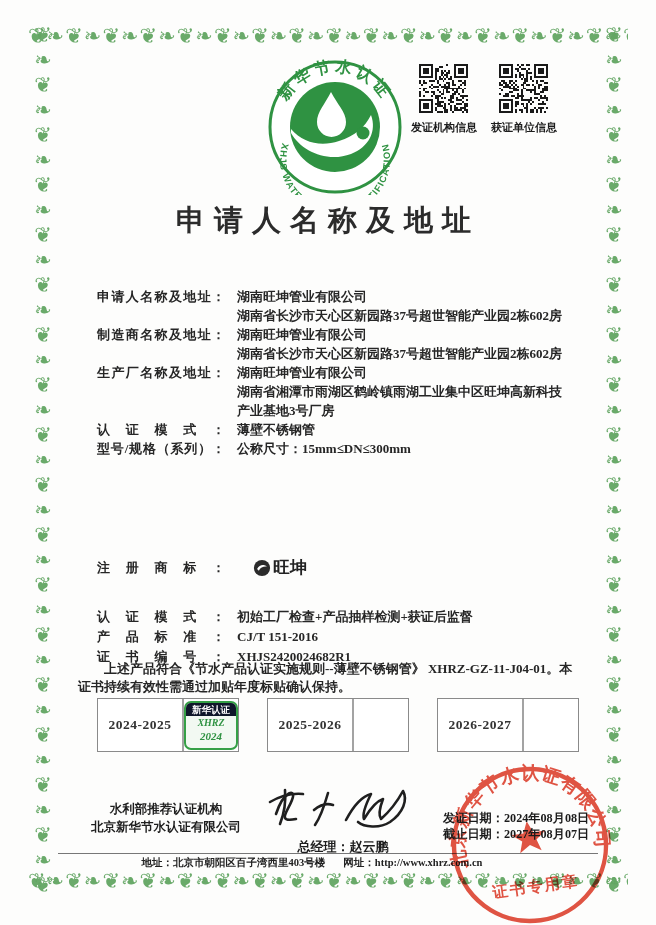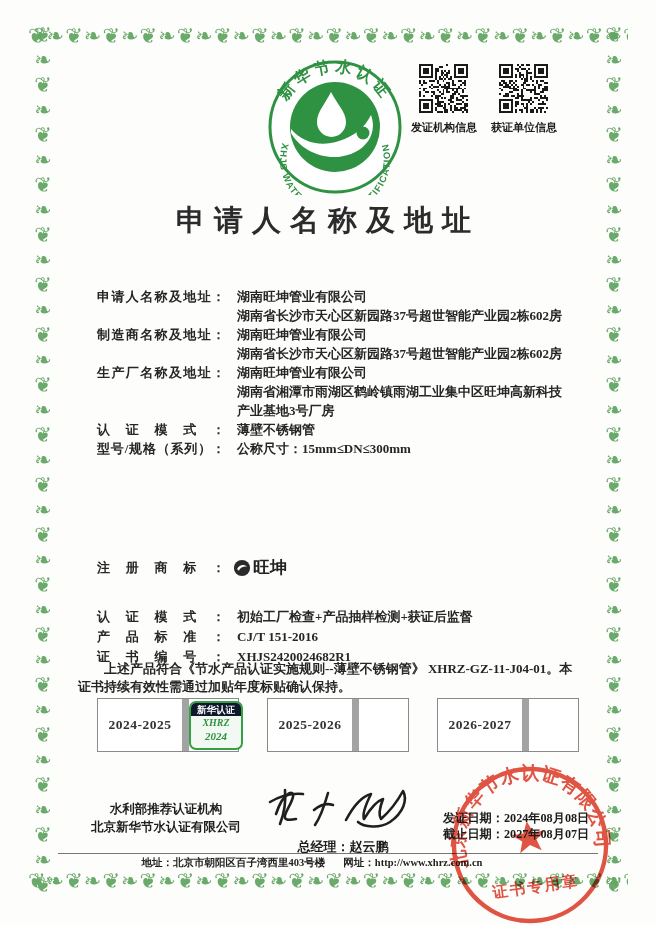--- a/index.html
+++ b/index.html
@@ -34,32 +34,32 @@
     font-family:"Liberation Sans", sans-serif;font-size:29px;font-weight:700;
     letter-spacing:9px;color:#2b2b2b;
   }
 
   .fields{position:absolute;left:97px;top:287px;width:480px;font-size:13px;line-height:19px;}
   .frow{display:flex;gap:12px;align-items:flex-start;}
   .flabel{display:inline-block;width:128px;flex:0 0 128px;text-align:justify;text-align-last:justify;font-weight:600;}
   .fvalue{width:336px;font-weight:600;}
   .fvalue div{min-height:0;}
 
-  .trademark{position:absolute;left:97px;top:557px;font-size:13px;line-height:22px;display:flex;gap:8px;align-items:center;}
+  .trademark{position:absolute;left:97px;top:557px;font-size:13px;line-height:22px;display:flex;gap:28px;align-items:center;}
   .brand{display:flex;align-items:center;gap:2px;font-family:"Liberation Sans",sans-serif;font-weight:700;font-size:17px;color:#222;}
   .brand svg{display:block;}
 
   .certs{position:absolute;left:97px;top:607px;font-size:13px;line-height:20px;}
   .certs .fvalue{width:420px;}
 
   .statement{position:absolute;left:78px;top:660px;width:502px;margin:0;font-size:13px;line-height:17.5px;font-weight:600;text-indent:2em;font-family:Liberation Serif, serif;}
 
   .ybox{position:absolute;top:698px;width:140px;height:52px;border:1px solid #8a8a8a;display:flex;background:#fff;}
   .yb1{left:97px;} .yb2{left:267px;} .yb3{left:437px;}
-  .ycell{width:84px;flex:0 0 84px;border-right:7px solid #a3a3a3;display:flex;align-items:center;justify-content:center;
+  .ycell{width:84px;flex:0 0 84px;border-right:2px solid #a3a3a3;display:flex;align-items:center;justify-content:center;
          font-size:13.5px;font-weight:600;color:#333;letter-spacing:.5px;font-family:"Liberation Serif",serif;}
   .ycell2{flex:1;display:flex;align-items:center;justify-content:center;}
   .sticker{width:50px;height:45px;border:2px solid #35a046;border-radius:7px;background:#f2f9f2;overflow:hidden;
            display:flex;flex-direction:column;align-items:center;justify-content:flex-start;}
   .st1{width:100%;background:#0f172a;color:#fff;font-size:9.5px;font-weight:700;text-align:center;line-height:13px;font-family:"Liberation Sans",sans-serif;}
   .st2{color:var(--green);font-style:italic;font-weight:700;font-size:10px;line-height:14px;font-family:"Liberation Serif",serif;}
   .st3{color:var(--green);font-style:italic;font-weight:700;font-size:11px;line-height:13px;font-family:"Liberation Serif",serif;}
 
   .org{position:absolute;left:72px;top:801px;width:188px;text-align:center;font-size:12.5px;font-weight:700;line-height:17.5px;color:#1e1e1e;}
   .sig{position:absolute;left:262px;top:778px;z-index:2;}

